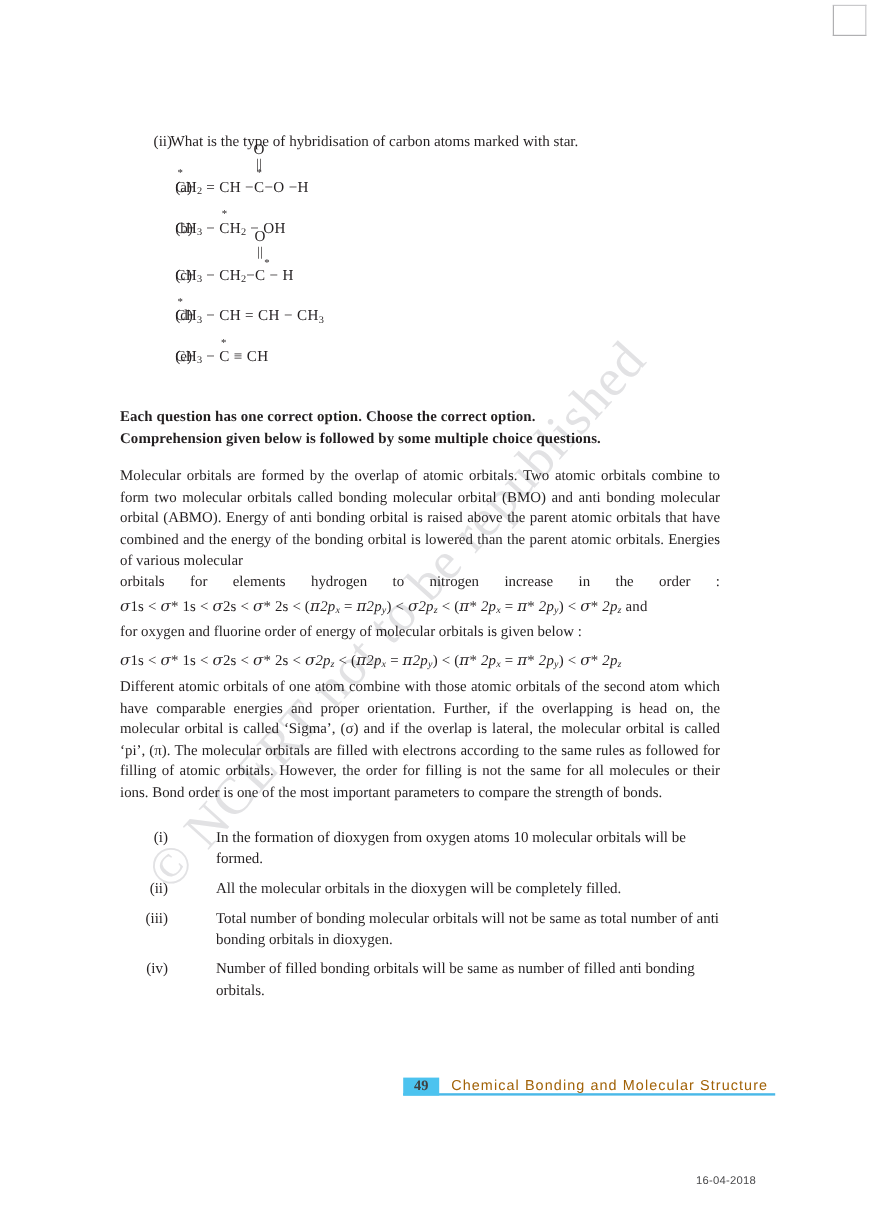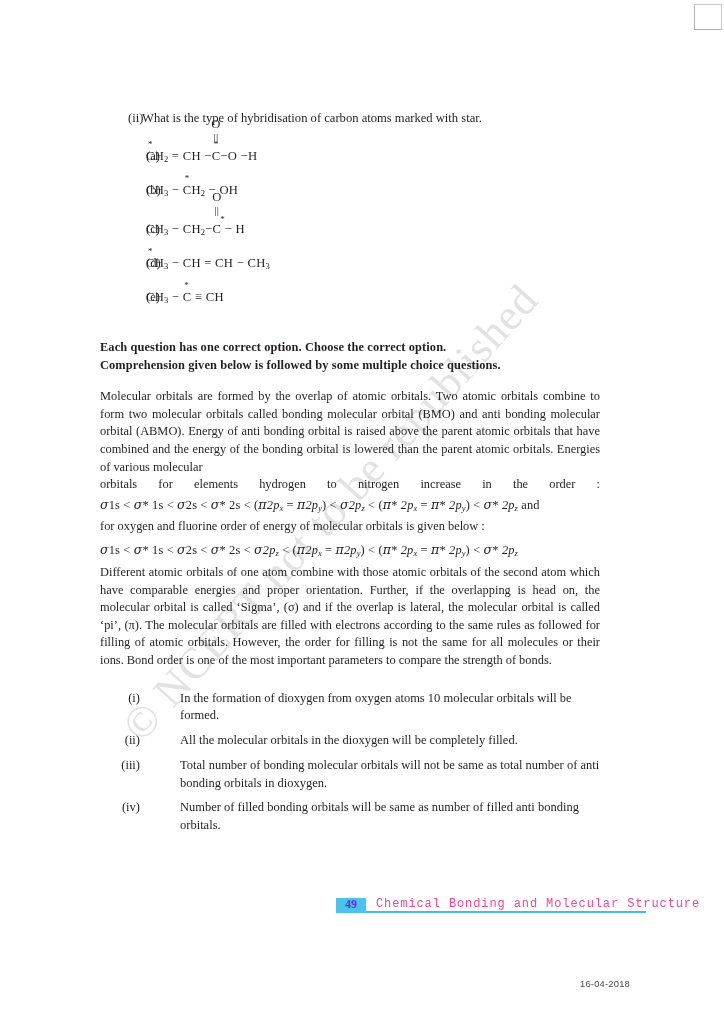--- a/index.html
+++ b/index.html
@@ -265,30 +265,30 @@
   }
   .footer-pagenum {
     position: absolute;
     left: 0;
     bottom: 2px;
     width: 30px;
     text-align: center;
     font-family: "Liberation Serif", serif;
     font-weight: bold;
     font-size: 12px;
-    color: #6d28d9;
+    color: #404040;
   }
   .footer-title {
     position: absolute;
     left: 40px;
     bottom: 3px;
-    font-family: Liberation Mono, monospace;
+    font-family: Liberation Sans, sans-serif;
     font-size: 12px;
     letter-spacing: 0.9px;
-    color: #ec4899;
+    color: #a16207;
     white-space: nowrap;
   }
 
   
   .datestamp {
     position: absolute;
     left: 580px;
     top: 978px;
     font-family: "Liberation Sans", sans-serif;
     font-size: 9.4px;

